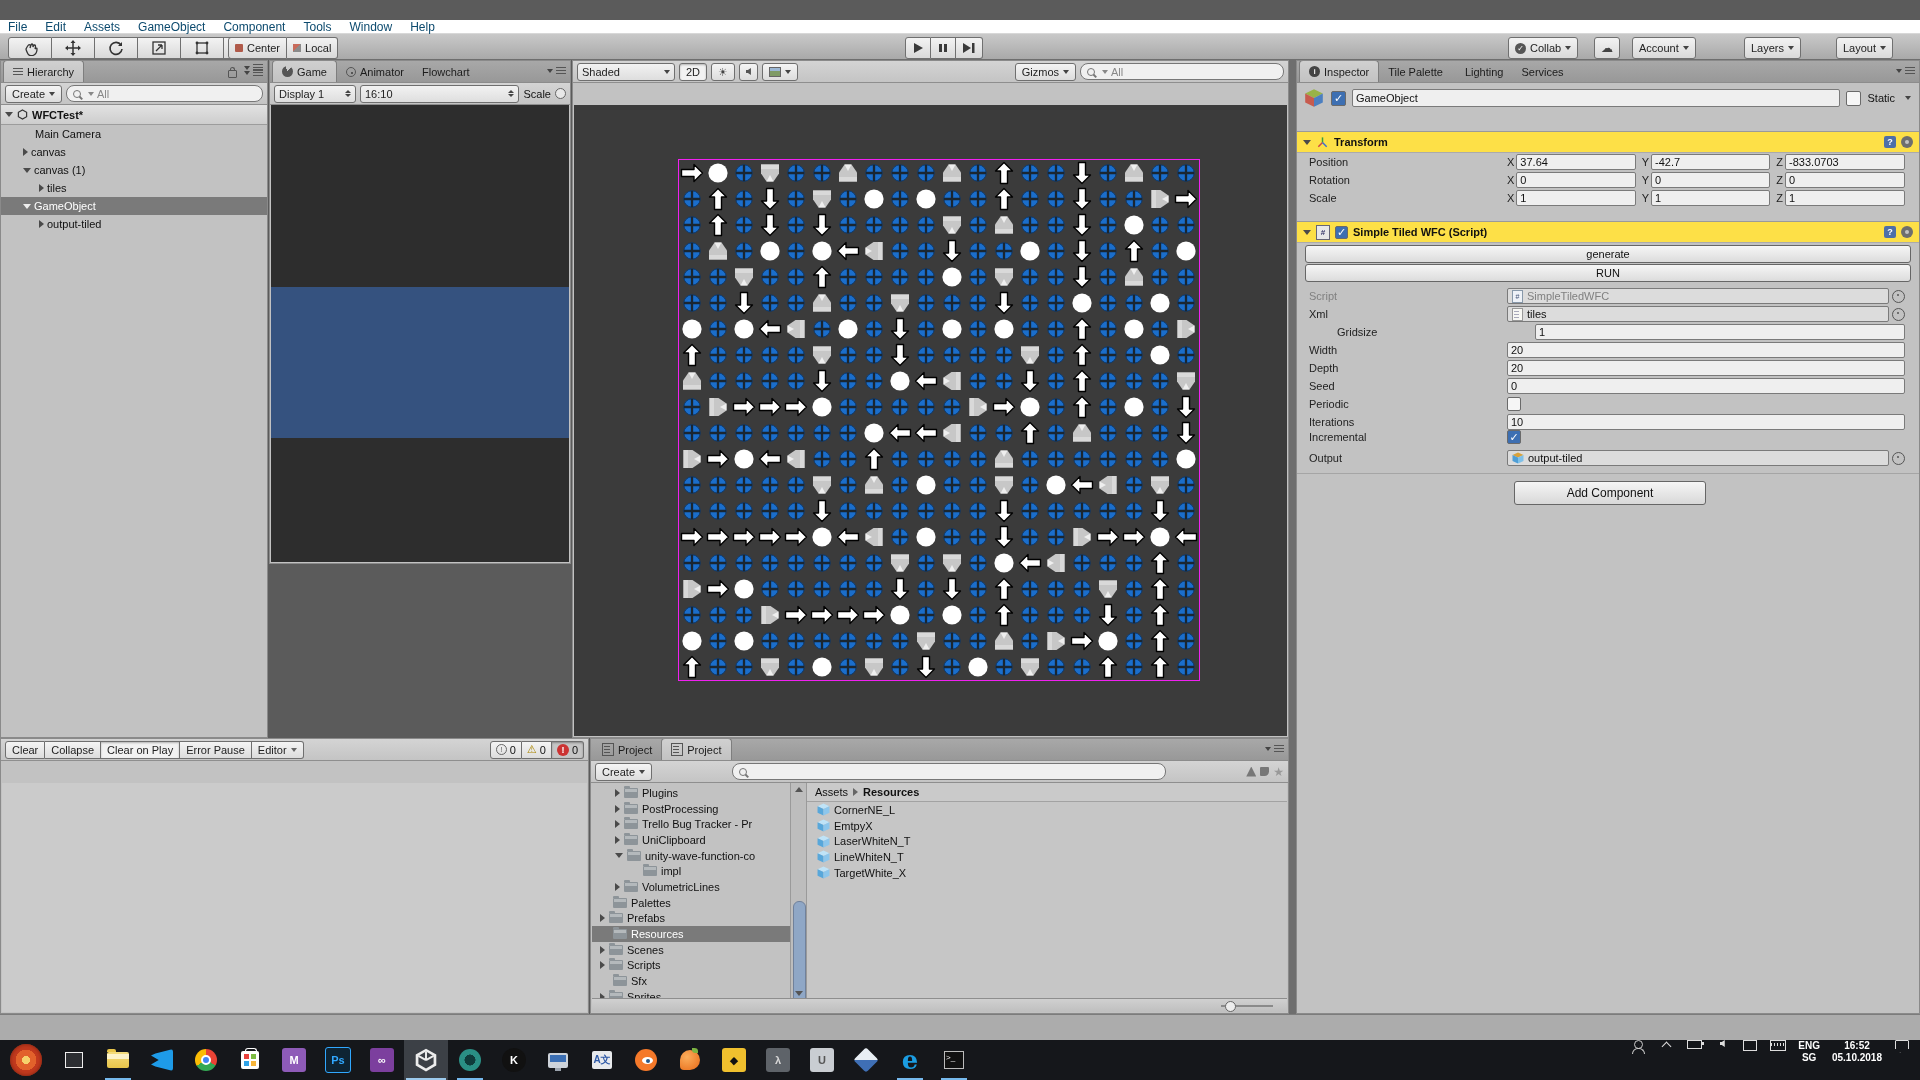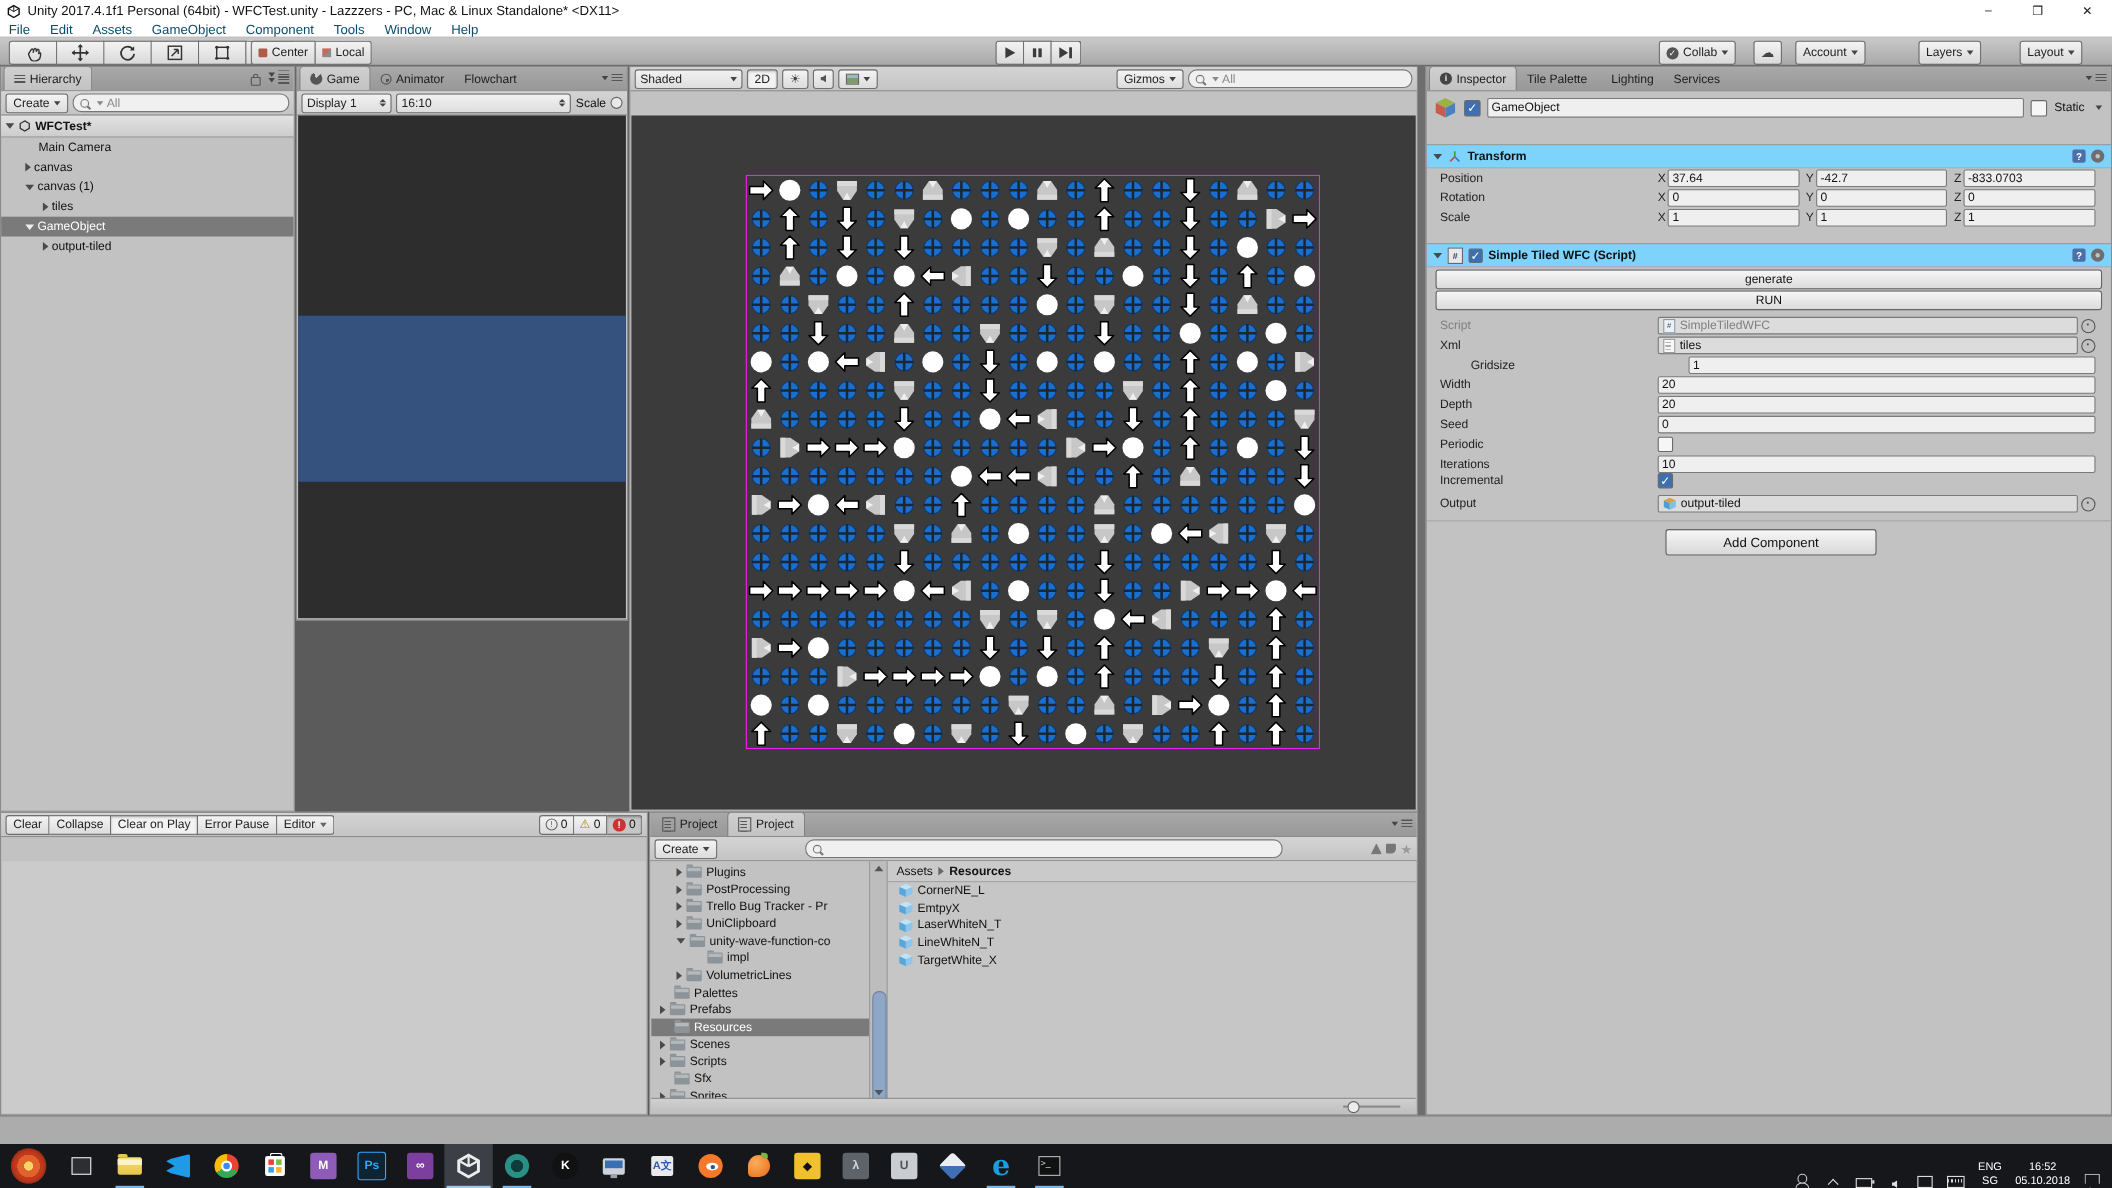--- a/index.html
+++ b/index.html
@@ -78,21 +78,21 @@
   
   #inspector{left:1296px;top:60px;width:624px;height:954px;}
   .ins-row1{position:absolute;left:6px;top:26px;right:8px;height:22px;display:flex;align-items:center;gap:6px;}
   .ins-row2{position:absolute;left:40px;top:50px;right:8px;height:18px;display:flex;align-items:center;gap:5px;}
   .nfield{height:14px;background:#EFEFEF;border:1px solid #7A7A7A;padding:0 3px;display:flex;align-items:center;
           font-size:11px;color:#111;border-radius:2px;}
   .cbx{width:13px;height:13px;background:#F6F6F6;border:1px solid #6A6A6A;border-radius:2px;flex:none;
        display:flex;align-items:center;justify-content:center;font-size:11px;color:#FFF;}
   .cbx.checked{background:#3D6FB2;}
   .comp-head{position:absolute;left:0;right:0;height:20px;border-top:1px solid #9A9A9A;border-bottom:1px solid #ABABAB;
-             display:flex;align-items:center;gap:5px;padding:0 6px;font-weight:bold;background:#7dd3fc;}
+             display:flex;align-items:center;gap:5px;padding:0 6px;font-weight:bold;background:#fde047;}
   .comp-icons{margin-left:auto;display:flex;gap:5px;align-items:center;}
   .bookico{width:12px;height:12px;background:#4D6FA8;border-radius:2px;color:#FFF;font-size:9px;display:flex;align-items:center;justify-content:center;}
   .gearico{width:12px;height:12px;border-radius:50%;background:#6E6E6E;position:relative;}
   .gearico::after{content:'';position:absolute;left:4px;top:4px;width:4px;height:4px;border-radius:50%;background:#C2C2C2;}
   .irow{position:absolute;left:0;right:0;height:18px;display:flex;align-items:center;}
   .ilabel{position:absolute;left:12px;color:#222;}
   .xyzwrap{position:absolute;left:210px;right:14px;display:flex;gap:6px;align-items:center;}
   .axis{color:#222;margin-right:2px;}
   .xyz{flex:1;display:flex;align-items:center;}
   .xyz .nfield{flex:1;}
@@ -137,21 +137,21 @@
   
   #status{position:absolute;left:0;top:1014px;width:1920px;height:26px;background:#ACACAC;border-top:1px solid #7C7C7C;box-sizing:border-box;}
   
   #taskbar{position:absolute;left:0;top:1040px;width:1920px;height:40px;background:#15171B;display:flex;align-items:stretch;}
   .tb-item{width:44px;display:flex;align-items:center;justify-content:center;position:relative;flex:none;}
   .tb-item.active{background:#3C4046;}
   .tb-item.running::after{content:'';position:absolute;bottom:0;left:9px;right:9px;height:2px;background:#76B9ED;}
   .tb-item.active::after{left:2px;right:2px;background:#9CC9EC;}
   .appsq{width:24px;height:24px;border-radius:3px;display:flex;align-items:center;justify-content:center;
          font-weight:bold;color:#FFF;font-size:11px;}
-  #tray{margin-left:auto;display:flex;align-items:flex-end;gap:12px;padding-right:10px;color:#FFF;}
+  #tray{margin-left:auto;display:flex;align-items:flex-start;gap:12px;padding-right:10px;color:#FFF;font-weight:bold;}
   .trayico{display:flex;align-items:center;justify-content:center;width:16px;}
   .tray2{display:flex;flex-direction:column;align-items:center;line-height:12px;font-size:10px;}
   .tr-batt{width:13px;height:7px;border:1px solid #DDD;position:relative;}
   .tr-batt::after{content:'';position:absolute;right:-3px;top:1px;width:2px;height:3px;background:#DDD;}
   .tr-net{width:12px;height:9px;border:1px solid #DDD;}
   .tr-kbd{width:14px;height:9px;border:1px solid #DDD;background:repeating-linear-gradient(90deg,#DDD 0 1px,transparent 1px 3px);background-size:100% 3px;background-position:0 2px;background-repeat:no-repeat;}
   .tr-act{width:12px;height:11px;border:1px solid #DDD;border-radius:1px;clip-path:polygon(0 0,100% 0,100% 70%,55% 70%,35% 100%,35% 70%,0 70%);background:transparent;}
   .tr-person{width:7px;height:7px;border:1px solid #CCC;border-radius:50%;position:relative;margin-bottom:4px;}
   .tr-person::after{content:'';position:absolute;left:-3px;top:7px;width:11px;height:5px;border:1px solid #CCC;border-bottom:none;border-radius:6px 6px 0 0;}
   .tr-chev{width:6px;height:6px;border-left:1.5px solid #DDD;border-top:1.5px solid #DDD;transform:rotate(45deg);margin-top:3px;}
@@ -168,32 +168,20 @@
   .ic-mixer{width:10px;height:10px;background:repeating-linear-gradient(90deg,#555 0 2px,transparent 2px 4px);}
   .ic-info{width:11px;height:11px;border-radius:50%;background:#444;color:#EEE;font-size:8px;display:flex;align-items:center;justify-content:center;font-weight:bold;}
   .ic-anim{width:10px;height:10px;border:1px solid #555;border-radius:50%;box-sizing:border-box;background:radial-gradient(circle 1.5px at 5px 5px,#555 99%,transparent);}
   .ic-light{color:#444;font-size:11px;line-height:10px;}
 </style>
 </head>
 <body>
 
 <div id="app">
 
-  <div id="titlebar">
-    <svg width="13" height="13" viewBox="0 0 24 24">
-        <path fill="none" stroke="#111" stroke-width="2.4" d="M12 2l9 5.2v9.6L12 22l-9-5.2V7.2z"></path>
-        <path fill="none" stroke="#111" stroke-width="1.6" d="M12 3v9m0 0l-8-4.6M12 12l8-4.6"></path>
-      </svg>
-    <span class="ttext">Unity 2017.4.1f1 Personal (64bit) - WFCTest.unity - Lazzzers - PC, Mac &amp; Linux Standalone* &lt;DX11&gt;</span>
-    <div id="winbtns">
-      <div class="winbtn">–</div>
-      <div class="winbtn">❐</div>
-      <div class="winbtn">✕</div>
-    </div>
-  </div>
 
   <div id="menubar">
       <span class="menu-item">File</span>
       <span class="menu-item">Edit</span>
       <span class="menu-item">Assets</span>
       <span class="menu-item">GameObject</span>
       <span class="menu-item">Component</span>
       <span class="menu-item">Tools</span>
       <span class="menu-item">Window</span>
       <span class="menu-item">Help</span>

